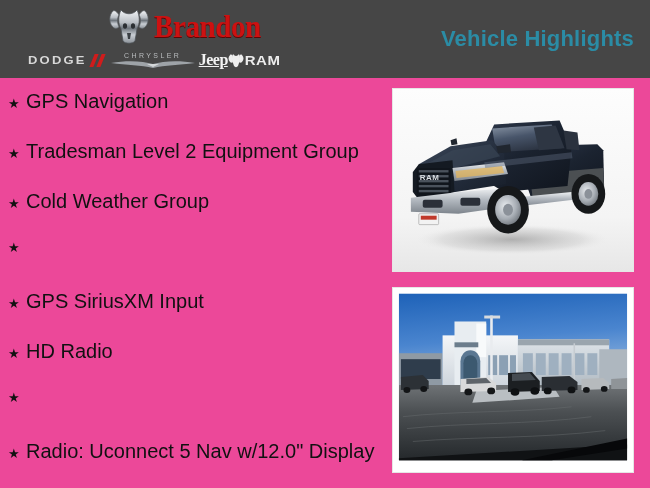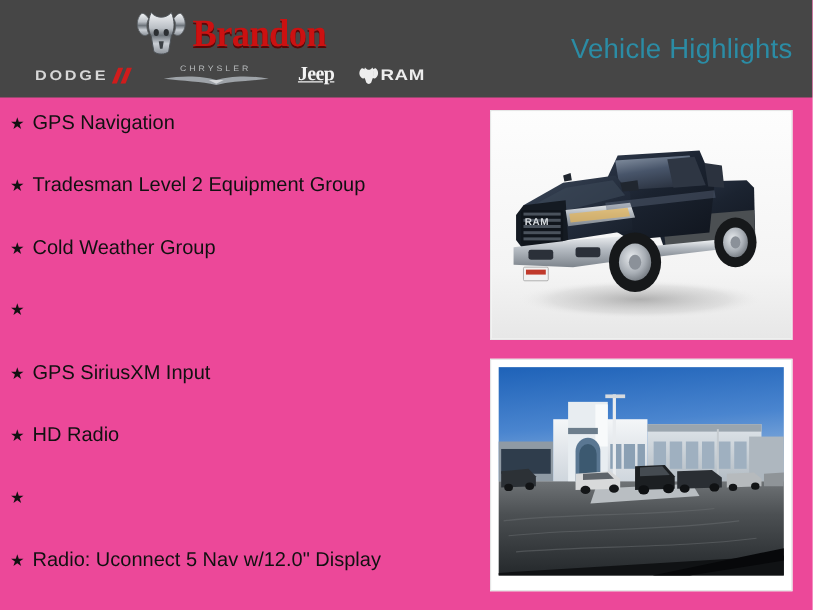--- a/index.html
+++ b/index.html
@@ -64,21 +64,20 @@
   }
 
   .brand-row {
     position: absolute;
     left: 28px;
     top: 48px;
     width: 312px;
     height: 24px;
     display: flex;
     align-items: center;
-    justify-content: space-between;
   }
   .logo-dodge {
     display: flex;
     align-items: center;
     gap: 2px;
   }
   .logo-dodge .txt {
     font-family: "Liberation Sans", sans-serif;
     font-weight: bold;
     font-size: 13px;
@@ -154,21 +153,21 @@
   }
 
   .header-title {
     position: absolute;
     right: 16px;
     top: 0;
     height: 78px;
     display: flex;
     align-items: center;
     font-size: 22px;
-    font-weight: normal;
+    font-weight: bold;
     color: #2b8ca5;
     letter-spacing: 0.2px;
   }
 
   
   .content {
     position: absolute;
     left: 0;
     top: 78px;
     width: 650px;
@@ -191,21 +190,21 @@
     padding-left: 8px;
   }
   .feature-star {
     font-size: 13px;
     color: #111111;
     line-height: 1;
     width: 18px;
     flex: 0 0 18px;
   }
   .feature-label {
-    font-size: 16px;
+    font-size: 20px;
     color: #111111;
     line-height: 1;
     white-space: nowrap;
   }
 
   .media-col {
     position: absolute;
     left: 390px;
     top: 0;
     width: 246px;

